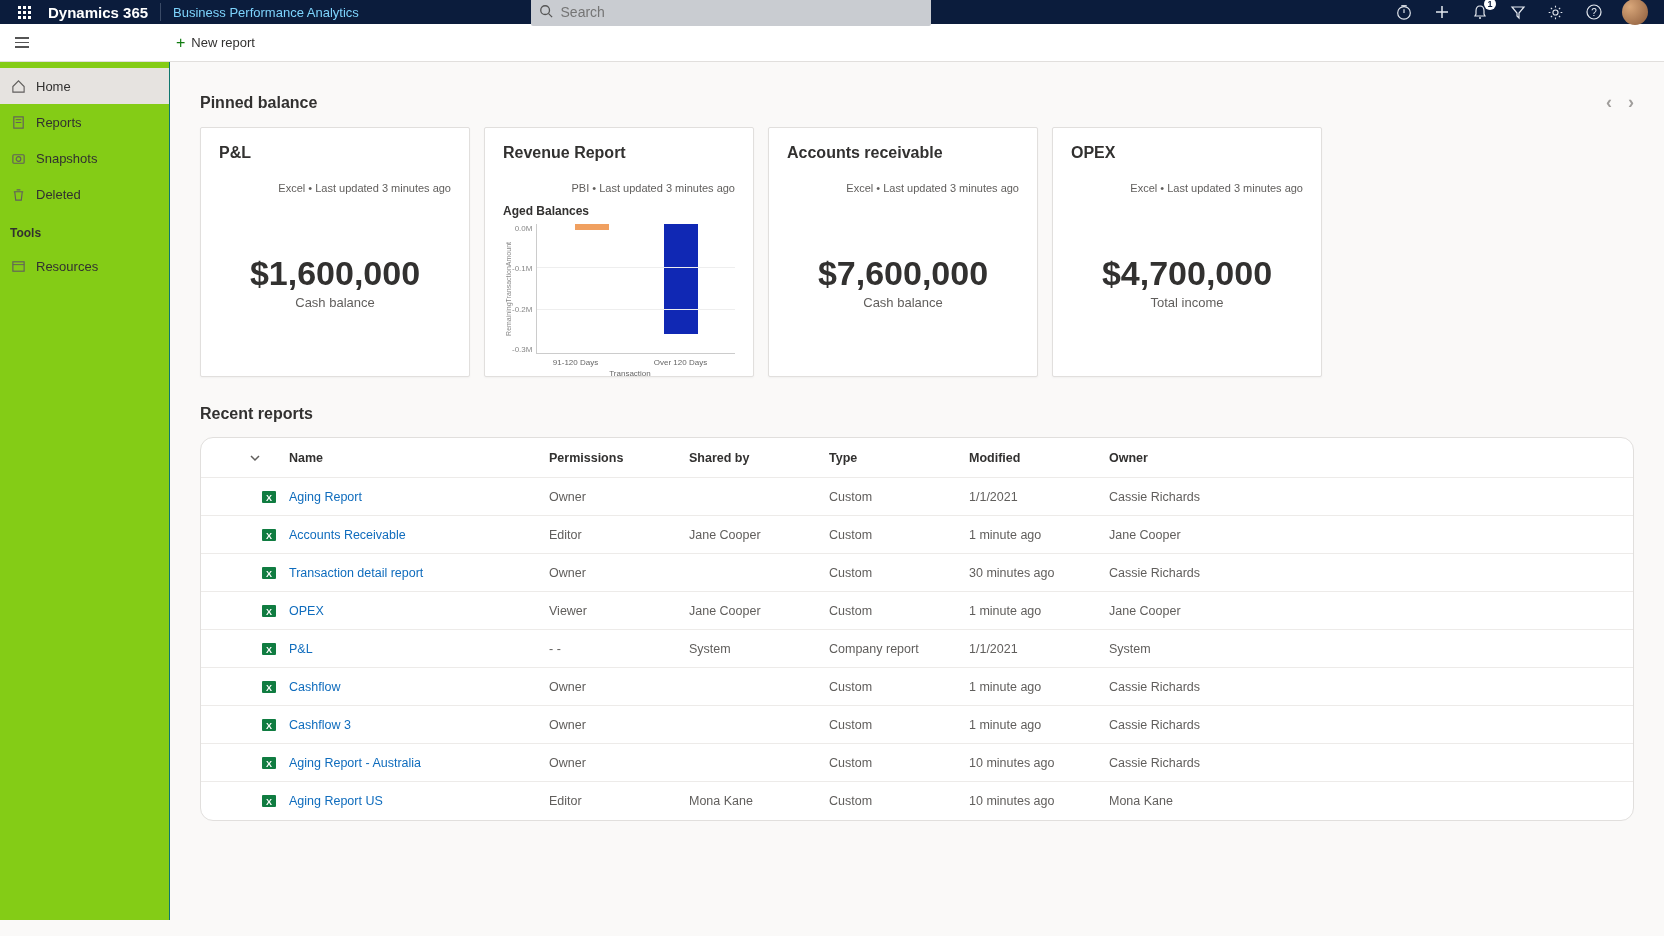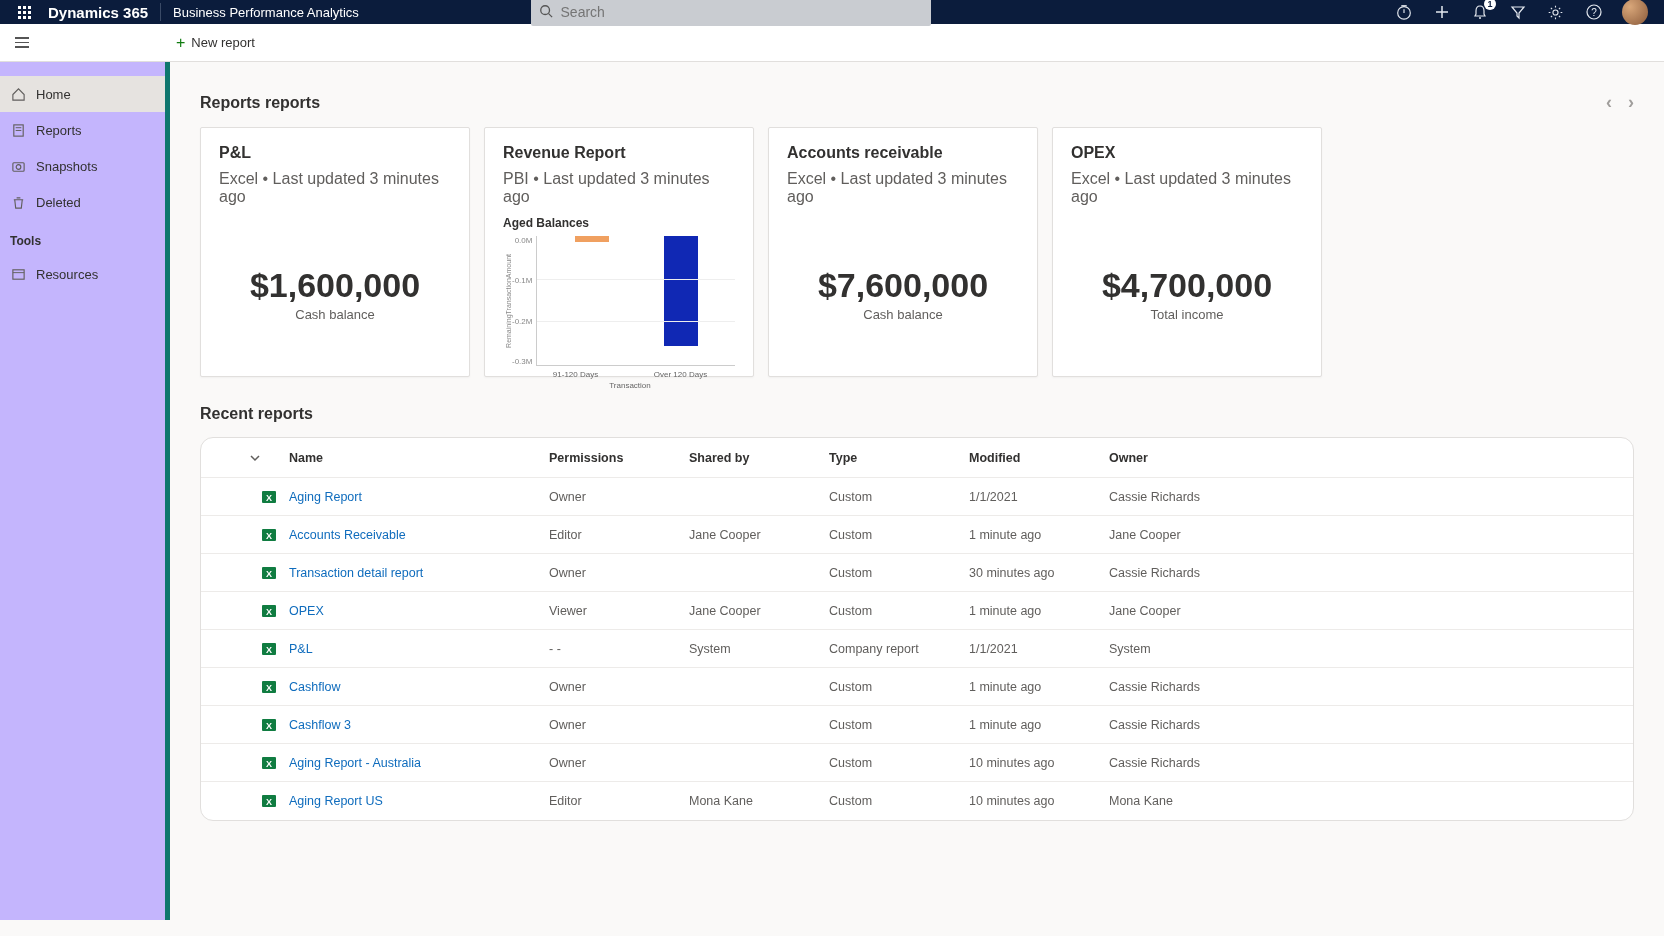--- a/index.html
+++ b/index.html
@@ -5,54 +5,54 @@
 * { box-sizing: border-box; margin: 0; padding: 0; }
 body { font-family: "Segoe UI", Arial, sans-serif; background: #faf9f8; color: #323130; width: 1664px; height: 936px; overflow: hidden; }
 
 
 .topbar { height: 24px; background: #0b1c3c; display: flex; align-items: center; color: #fff; padding: 0 8px; }
 .waffle { width: 32px; height: 32px; display: flex; align-items: center; justify-content: center; cursor: pointer; }
 .dots { display: grid; grid-template-columns: repeat(3,3px); grid-gap:2px; }
 .dots span { width:3px; height:3px; background:#fff; }
 .brand { font-size: 15px; font-weight: 600; margin-left: 8px; }
 .divider-v { width:1px; height:18px; background:#3a4a66; margin:0 12px; }
-.app-name { font-size: 13px; color:#ffffff; }
+.app-name { font-size: 13px; color:#7dd3fc; }
 .search-wrap { flex:0 0 auto; margin-left: auto; margin-right:auto; position:relative; left:-40px; }
 .search { width: 400px; height: 28px; background:#c9ccd1; border:none; border-radius:2px; padding-left:30px; font-size:14px; color:#0c4a6e; }
 .search-icon { position:absolute; left:8px; top:6px; color:#555; }
 .topbar-right { margin-left:auto; display:flex; align-items:center; gap:18px; padding-right:8px; }
 .topbar-icon { width:20px; height:20px; display:flex; align-items:center; justify-content:center; cursor:pointer; position:relative; color:#e4e8ef; }
 .badge { position:absolute; top:-4px; right:-6px; background:#fff; color:#0b1c3c; font-size:9px; width:12px; height:12px; border-radius:50%; display:flex; align-items:center; justify-content:center; font-weight:600;}
 .avatar { width:26px; height:26px; border-radius:50%; background: radial-gradient(circle at 30% 30%, #d9a77a, #8a5a3a); }
 
 
 .cmdbar { height: 38px; background:#fff; border-bottom:1px solid #e1dfdd; display:flex; align-items:center; padding-left:8px; }
 .hamburger { width:28px; height:28px; display:flex; flex-direction:column; justify-content:center; align-items:center; gap:3px; cursor:pointer; margin-right:140px;}
 .hamburger span { width:14px; height:1.5px; background:#555; }
 .new-report { display:flex; align-items:center; gap:6px; color:#323130; font-size:13px; cursor:pointer; }
 .plus { color:#107c10; font-size:16px; font-weight:300; }
 
 
 .layout { display:flex; height: calc(936px - 40px - 38px); }
-.sidebar { width:170px; background:#c4b5fd; border-right:5px solid #0f766e; padding-top:14px; }
+.sidebar { width:170px; background:#84cc16; border-right:1px solid #0f766e; padding-top:6px; }
 .navitem { display:flex; align-items:center; gap:10px; height:36px; padding-left:10px; font-size:13px; color:#323130; cursor:pointer; }
 .navitem.active { background:#e6e3e0; }
 .navicon { width:16px; height:16px; display:flex; align-items:center; justify-content:center; color:#605e5c; }
 .sidebar-section { font-size:12px; font-weight:600; color:#323130; padding:14px 0 8px 10px; }
 
 .main { flex:1; overflow:auto; padding: 30px 30px 30px 30px; }
 .greeting { font-size: 30px; font-weight:600; color:#1b1a19; margin-bottom:24px; }
 .section-title { font-size:16px; font-weight:600; margin-bottom:14px; display:flex; align-items:center; }
 .carousel-nav { margin-left:auto; display:flex; gap:16px; color:#a19f9d; }
 .carousel-nav span { cursor:pointer; font-size:18px; }
 
 .cards { display:flex; gap:14px; margin-bottom:28px; }
 .card { width:270px; height:250px; background:#fff; border:1px solid #e1dfdd; border-radius:2px; padding:16px 18px; box-shadow:0 1px 2px rgba(0,0,0,0.04); }
 .card-title { font-size:16px; font-weight:600; }
-.card-sub { font-size:16px; color:#605e5c; margin-top:8px; }
+.card-sub { font-size:11px; color:#605e5c; margin-top:20px;text-align:right; }
 .big-number { font-size:34px; font-weight:600; text-align:center; margin-top:60px; }
 .big-label { font-size:13px; text-align:center; color:#605e5c; margin-top:2px; }
 
 
 .chart-title-sm { font-size:12px; font-weight:600; margin-top:10px; }
 .chart-area { position:relative; height:130px; margin-top:6px; display:flex; }
 .yaxis { display:flex; flex-direction:column; justify-content:space-between; font-size:8px; color:#888; text-align:right; padding-right:4px; }
 .ylabel-rot { writing-mode:vertical-rl; transform:rotate(180deg); font-size:7px; color:#888; align-self:center; padding-right:2px;}
 .plot { flex:1; border-left:1px solid #ccc; border-bottom:1px solid #ccc; position:relative; display:flex; align-items:flex-end; justify-content:space-around; padding:0 10px; }
 .plot .grid { position:absolute; left:0; right:0; height:1px; background:#eee; }
@@ -202,21 +202,21 @@
             <line x1="2" y1="6" x2="14" y2="6" stroke="#605e5c"></line>
           </svg>
         </span>
       <span>Resources</span>
     </div>
   </div>
 
   <div class="main">
 
     <div class="section-title">
-      <span>Reports reports</span>
+      <span>Pinned balance</span>
       <div class="carousel-nav">
         <span>‹</span>
         <span>›</span>
       </div>
     </div>
 
     <div class="cards">
 
       <div class="card">
         <div class="card-title">P&amp;L</div>

